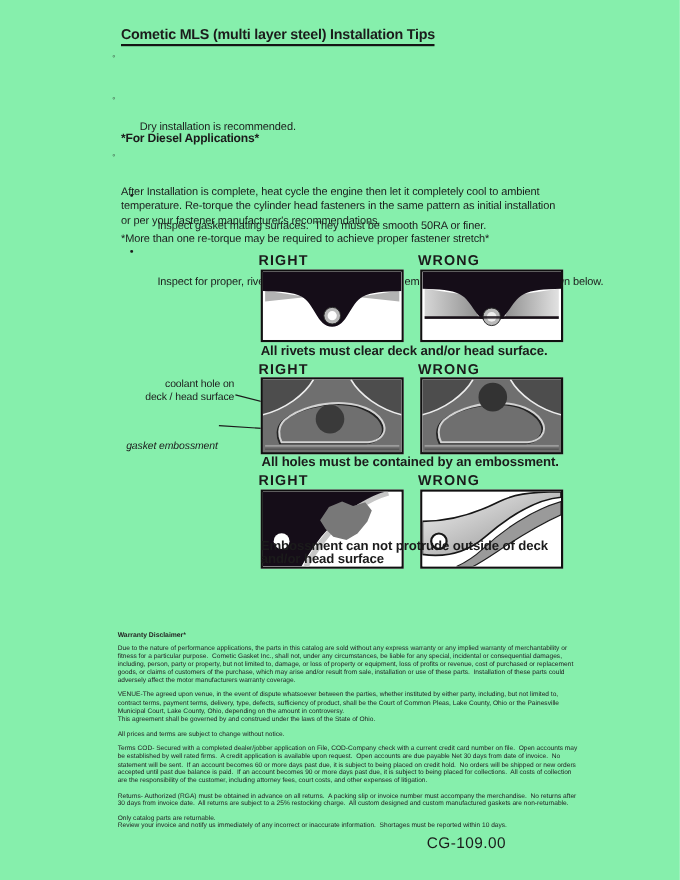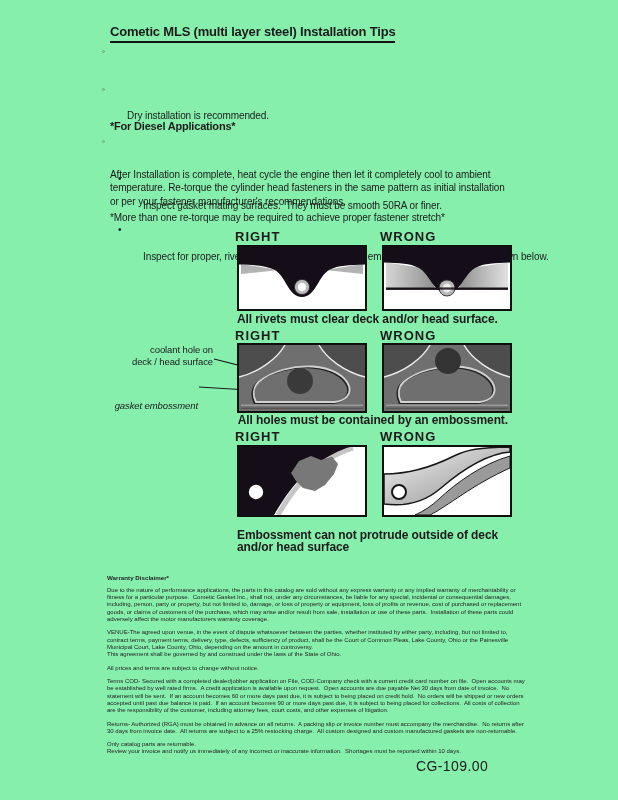--- a/index.html
+++ b/index.html
@@ -168,21 +168,21 @@
             <stop offset="1" stop-color="#8d8d8d"></stop>
         </linearGradient>
       </defs>
       <rect x="0" y="0" width="126" height="68" fill="#ffffff"></rect>
       <path d="M126,9 C98,17 72,36 55,52 C48,58.5 40,64 31,68 L46,68 C64,59 88,38 126,21 Z" fill="#9a9a9a" stroke="#1d1d1d" stroke-width="1"></path>
       <path d="M0,27 C26,27 50,19 70,9 C83,2.5 95,0.5 126,0 V5 C102,7 78,23 57,41 C42,54 22,60 0,57 Z" fill="url(#g3)" stroke="#161616" stroke-width="1.5"></path>
       <circle cx="15" cy="45" r="7" fill="#ffffff" stroke="#161616" stroke-width="2"></circle>
     </svg>
   </div>
 
-  <div class="abs caption" style="left:237px;top:529px;line-height:12px;">Embossment can not protrude outside of deck
+  <div class="abs caption" style="left:237px;top:490px;line-height:12px;">Embossment can not protrude outside of deck
 and/or head surface</div>
 
   <div class="abs warranty" style="left:107px;top:574px;">
     <h3>Warranty Disclaimer*</h3>
     <p>Due to the nature of performance applications, the parts in this catalog are sold without any express warranty or any implied warranty of merchantability or
 fitness for a particular purpose.  Cometic Gasket Inc., shall not, under any circumstances, be liable for any special, incidental or consequential damages,
 including, person, party or property, but not limited to, damage, or loss of property or equipment, loss of profits or revenue, cost of purchased or replacement
 goods, or claims of customers of the purchase, which may arise and/or result from sale, installation or use of these parts.  Installation of these parts could
 adversely affect the motor manufacturers warranty coverage.</p>
     <p>VENUE-The agreed upon venue, in the event of dispute whatsoever between the parties, whether instituted by either party, including, but not limited to,
@@ -194,15 +194,15 @@
 be established by well rated firms.  A credit application is available upon request.  Open accounts are due payable Net 30 days from date of invoice.  No
 statement will be sent.  If an account becomes 60 or more days past due, it is subject to being placed on credit hold.  No orders will be shipped or new orders
 accepted until past due balance is paid.  If an account becomes 90 or more days past due, it is subject to being placed for collections.  All costs of collection
 are the responsibility of the customer, including attorney fees, court costs, and other expenses of litigation.</p>
     <p>Returns- Authorized (RGA) must be obtained in advance on all returns.  A packing slip or invoice number must accompany the merchandise.  No returns after
 30 days from invoice date.  All returns are subject to a 25% restocking charge.  All custom designed and custom manufactured gaskets are non-returnable.</p>
     <p>Only catalog parts are returnable.
 Review your invoice and notify us immediately of any incorrect or inaccurate information.  Shortages must be reported within 10 days.</p>
   </div>
 
-  <div class="abs page-code" style="left:388px;top:758px;margin-left:28px;">CG-109.00</div>
+  <div class="abs page-code" style="left:388px;top:758px;">CG-109.00</div>
 
 </div>
 
 </body></html>

